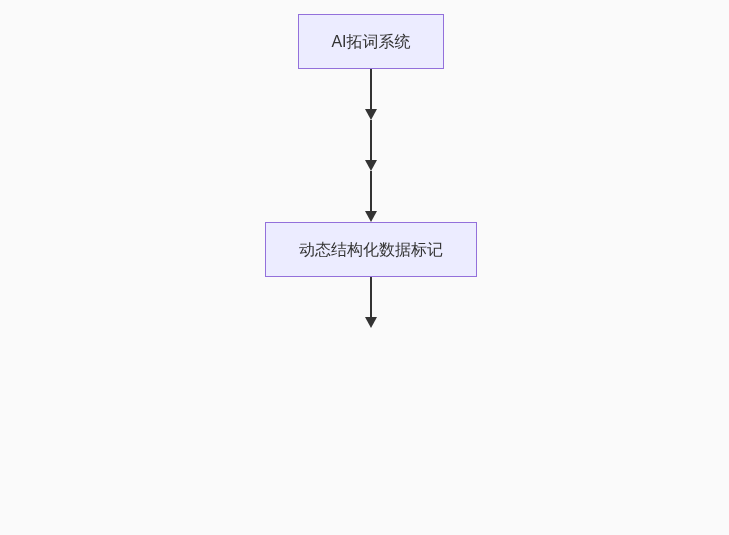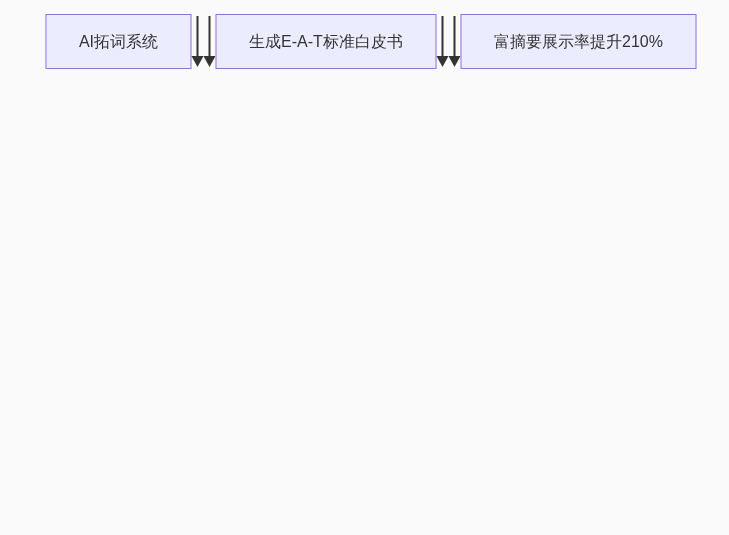--- a/index.html
+++ b/index.html
@@ -15,21 +15,21 @@
     height: 535px;
     background: var(--background, #fafafa);
     overflow: hidden;
   }
   .flow {
     position: absolute;
     left: 371px;
     top: 14px;
     transform: translateX(-50%);
     display: flex;
-    flex-direction: row;
+    flex-direction: column;
     align-items: center;
   }
   .node {
     box-sizing: border-box;
     height: 55px;
     padding: 0 12px;
     display: flex;
     align-items: center;
     justify-content: center;
     background: var(--node-fill, #ECECFF);
@@ -78,33 +78,30 @@
       <div class="arrow-line"></div>
       <div class="arrow-head"></div>
     </div>
 
 
     <div class="arrow">
       <div class="arrow-line"></div>
       <div class="arrow-head"></div>
     </div>
 
-    <div class="node node-3">
-      <span>生成E-A-T标准白皮书</span>
+
+    <div class="arrow">
+      <div class="arrow-line"></div>
+      <div class="arrow-head"></div>
+    </div>
+
+    <div class="node node-4">
+      <span>动态结构化数据标记</span>
     </div>
 
     <div class="arrow">
       <div class="arrow-line"></div>
       <div class="arrow-head"></div>
     </div>
 
 
-    <div class="arrow">
-      <div class="arrow-line"></div>
-      <div class="arrow-head"></div>
-    </div>
-
-    <div class="node node-5">
-      <span>富摘要展示率提升210%</span>
-    </div>
-
   </div>
 </div>
 
 </body></html>

